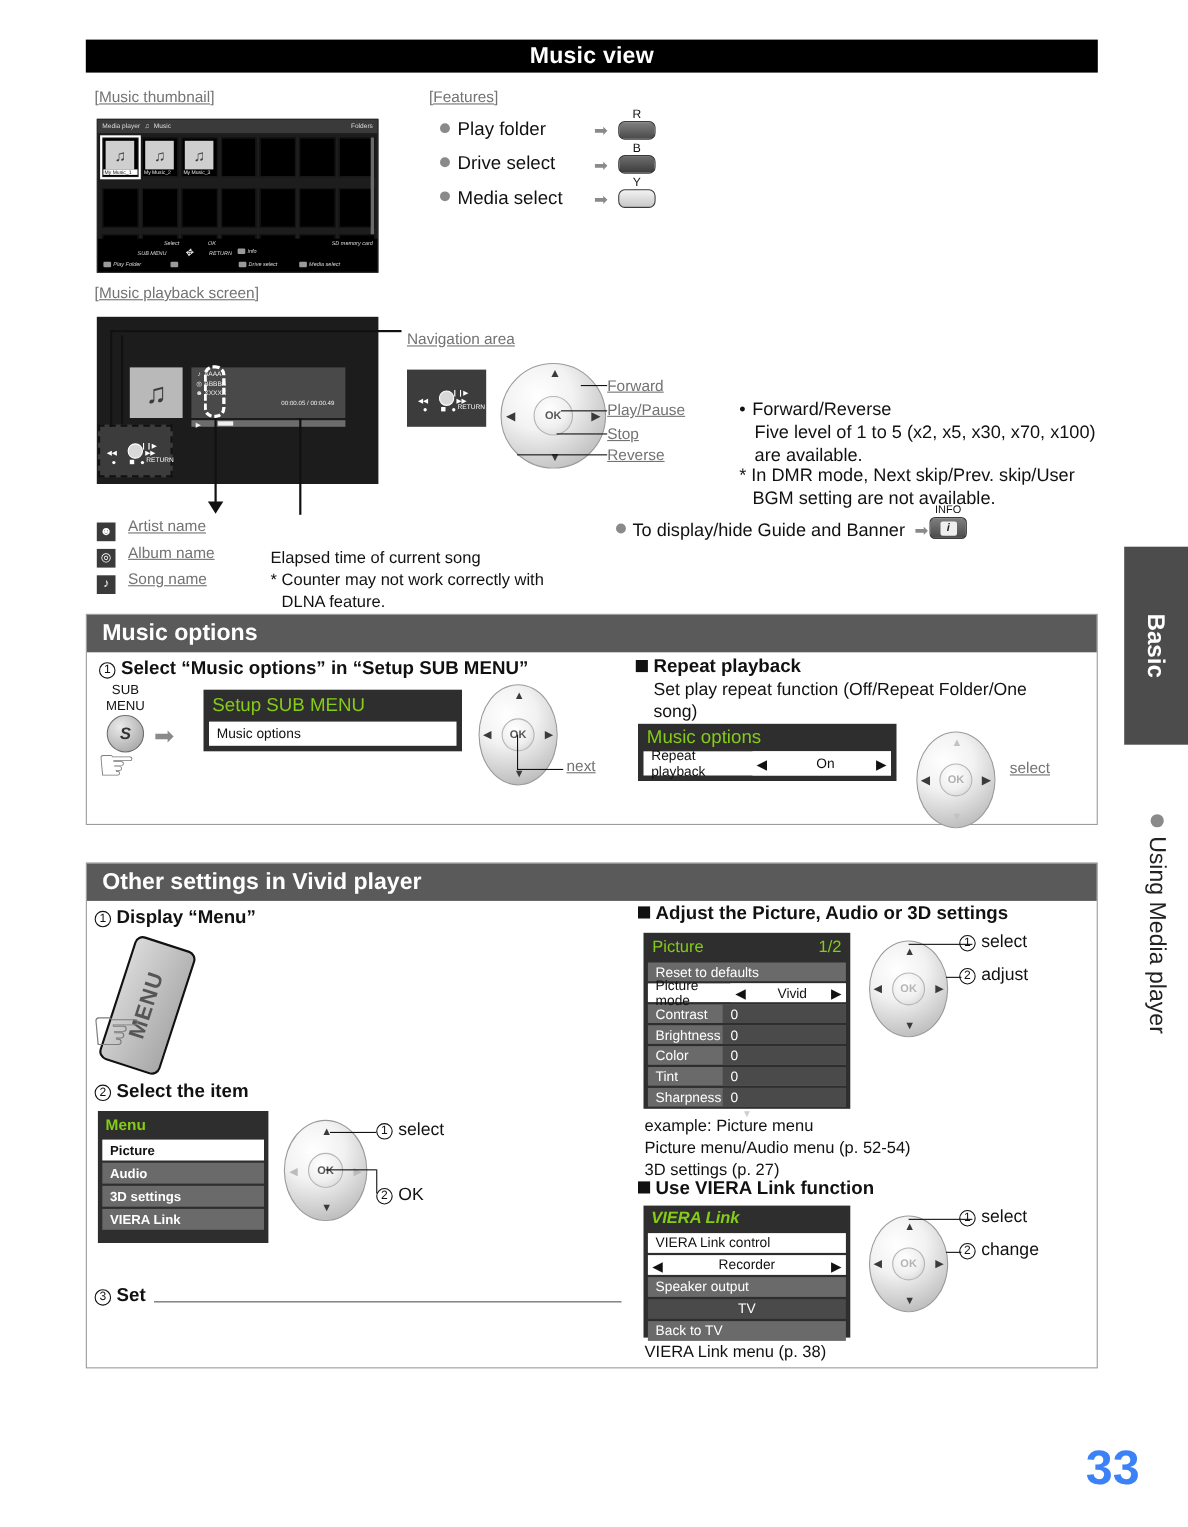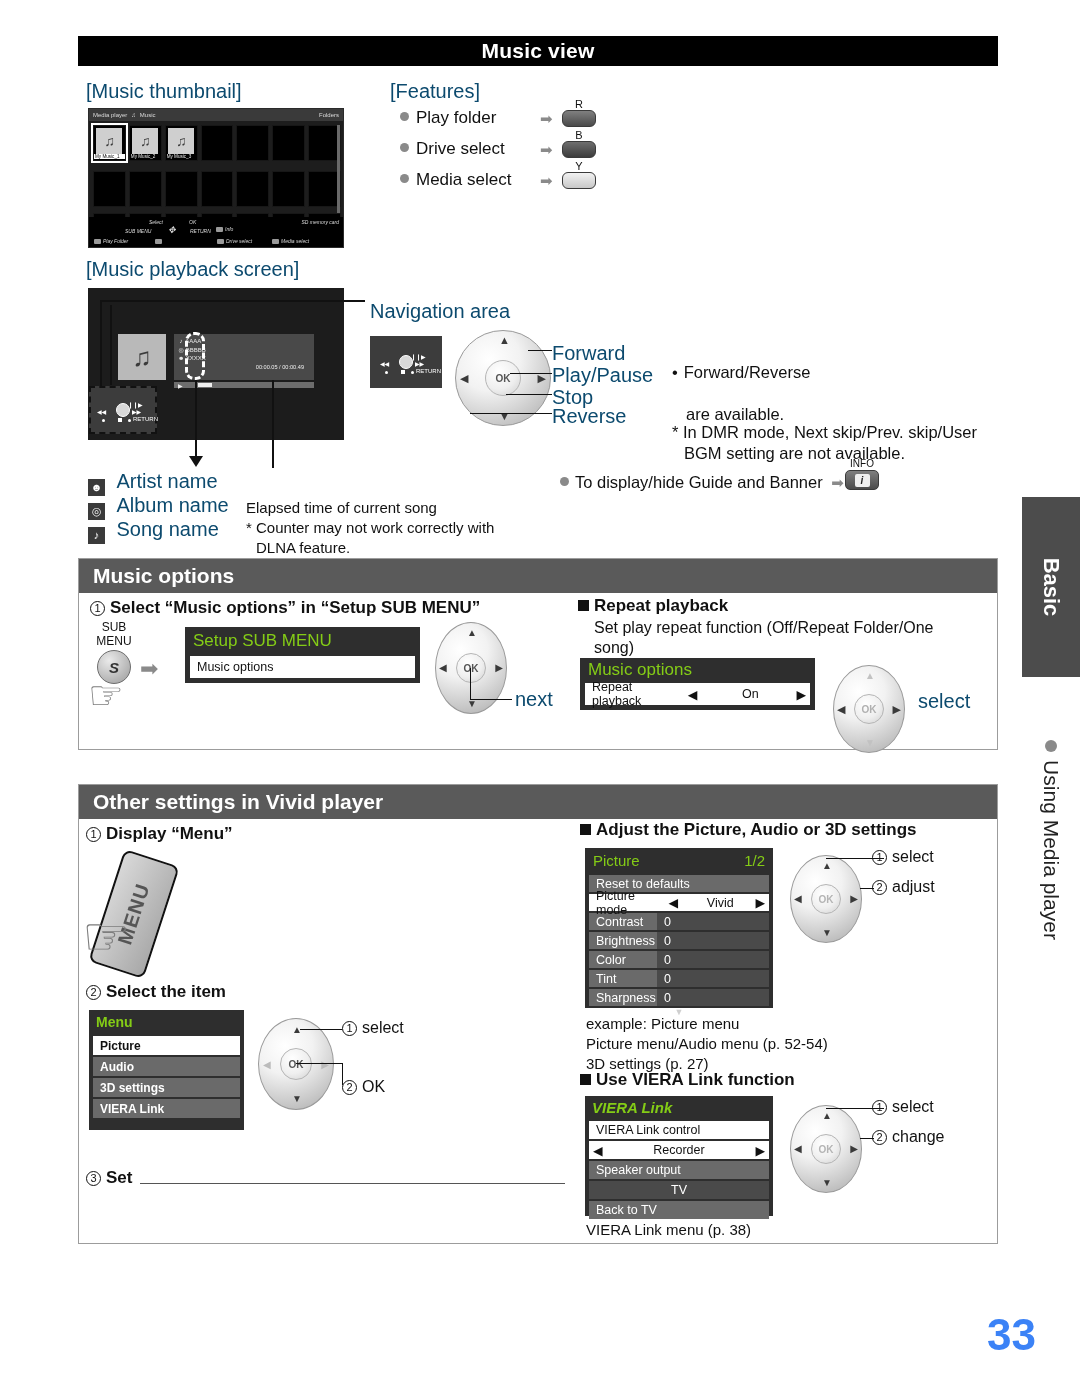--- a/index.html
+++ b/index.html
@@ -16,21 +16,21 @@
 
   
   .title-bar{
     position:absolute; left:78px; top:36px; width:920px; height:30px;
     background:#000; color:#fff;
     display:flex; align-items:center; justify-content:center;
     font-size:21px; font-weight:bold; letter-spacing:.2px;
   }
 
   
-  .lbl { position:absolute; font-size:20px; color:#0c4a6e; white-space:nowrap; }
+  .lbl { position:absolute; font-size:14px; color:#737373; white-space:nowrap;text-decoration:underline; }
 
   
   .tv-thumb{
     position:absolute; left:88px; top:108px; width:256px; height:140px;
     background:#1d1d1d; border:1px solid #2a2a2a;
   }
   .tv-thumb .tb{
     position:absolute; left:0; top:0; width:100%; height:12px;
     background:#3a3a3a; color:#dcdcdc; font-size:6px;
     display:flex; align-items:center; padding:0 4px; gap:4px;
@@ -379,21 +379,21 @@
   <div class="lbl" style="left:552px; top:364px;">Play/Pause</div>
   <div class="lbl" style="left:552px; top:386px;">Stop</div>
   <div class="lbl" style="left:552px; top:405px;">Reverse</div>
   <div class="connector" style="left:528px; top:350px; width:24px; height:1.2px;"></div>
   <div class="connector" style="left:510px; top:373px; width:42px; height:1.2px;"></div>
   <div class="connector" style="left:506px; top:394px; width:46px; height:1.2px;"></div>
   <div class="connector" style="left:470px; top:413px; width:82px; height:1.2px;"></div>
 
   <div class="bul" style="left:672px; top:362px;">
     <span style="margin-right:6px;">•</span><span>Forward/Reverse</span><br>
-    <br>
+    <span style="display:inline-block; padding-left:14px;">Five level of 1 to 5 (x2, x5, x30, x70, x100)</span><br>
     <span style="display:inline-block; padding-left:14px;">are available.</span>
   </div>
   <div class="bul" style="left:672px; top:422px;">
     <span>* In DMR mode, Next skip/Prev. skip/User</span><br>
     <span style="display:inline-block; padding-left:12px;">BGM setting are not available.</span>
   </div>
   <div class="bul" style="left:560px; top:472px;">
     <span class="bdot"></span><span>To display/hide Guide and Banner</span>
     <span class="arw" style="position:relative; left:4px; top:0;">➡</span>
   </div>

